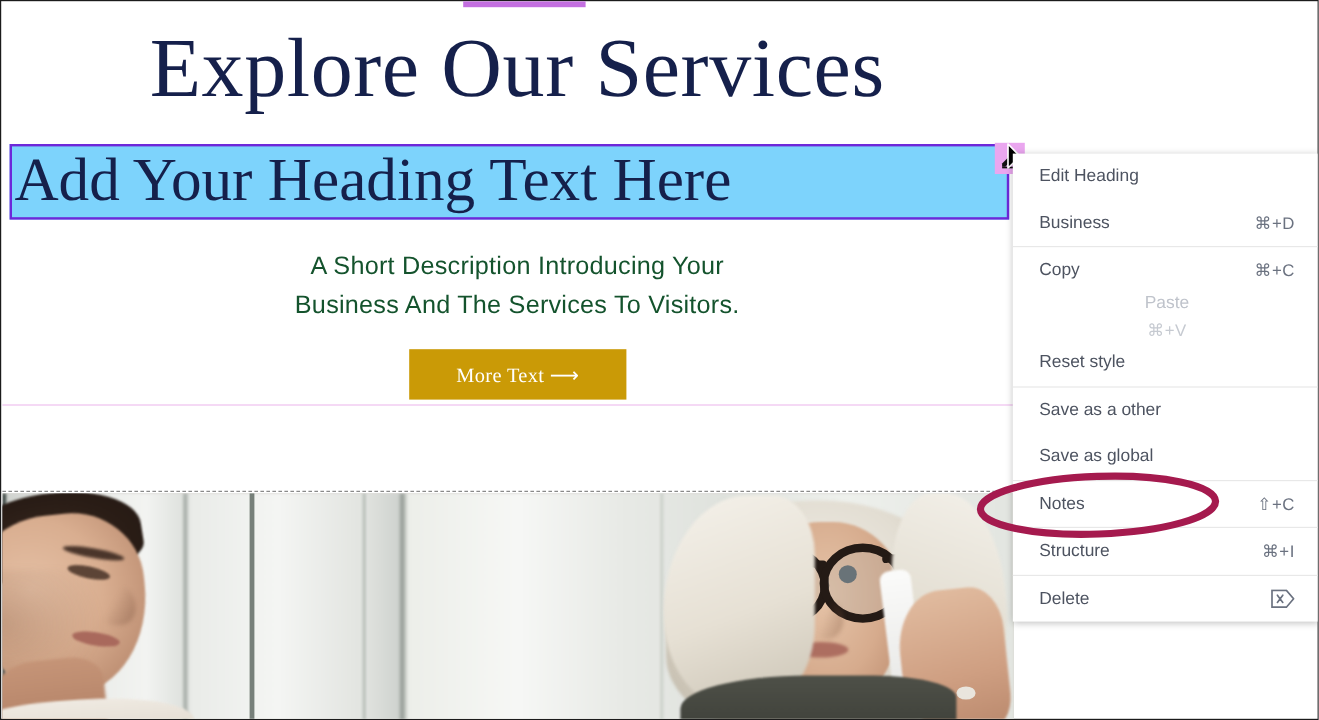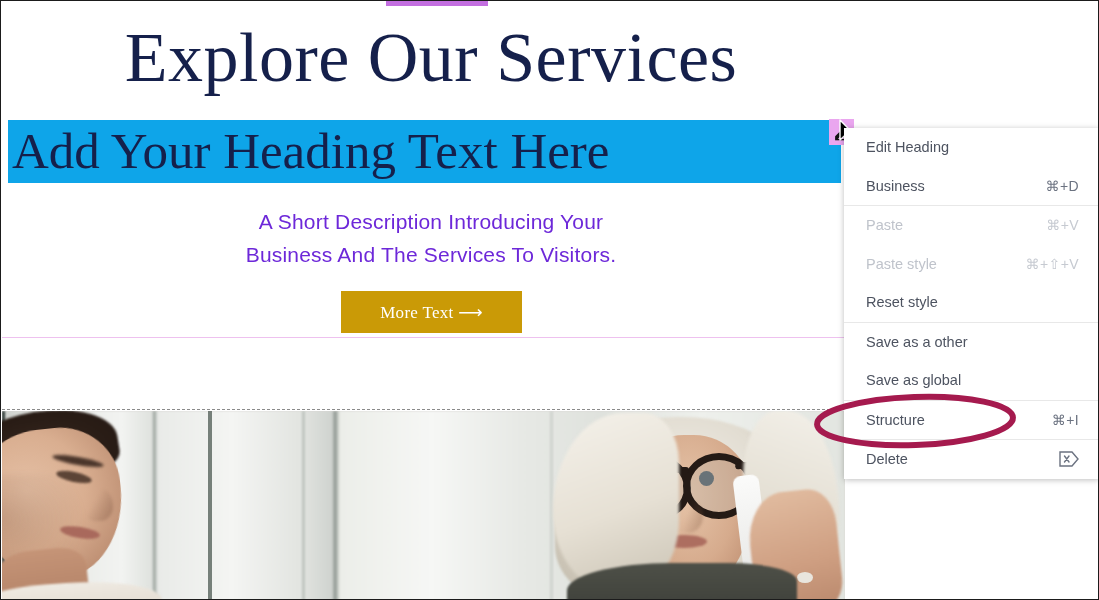--- a/index.html
+++ b/index.html
@@ -55,23 +55,23 @@
     white-space: nowrap;
   }
 
   
   .heading-block {
     position: absolute;
     top: 113px;
     left: 6px;
     width: 833px;
     height: 63px;
-    border: 2px solid #0ea5e9;
+    border: 2px solid #6d28d9;
     box-sizing: border-box;
-    background: #0ea5e9;
+    background: #7dd3fc;
     text-align: center;
   }
   .heading-block .heading-text {
     position: absolute;
     top: -4px;
     left: 2px;
     font-family: "Liberation Serif", serif;
     font-size: 51px;
     line-height: 66px;
     color: #15204b;
@@ -103,21 +103,21 @@
   
   .desc {
     position: absolute;
     top: 198px;
     left: 0px;
     width: 858px;
     text-align: center;
     font-family: "Liberation Sans", sans-serif;
     font-size: 21px;
     line-height: 33px;
-    color: #6d28d9;
+    color: #14532d;
     letter-spacing: 0.2px;
   }
 
   
   .cta-btn {
     position: absolute;
     top: 284px;
     left: 339px;
     width: 181px;
     height: 42px;
@@ -355,21 +355,21 @@
     justify-content: space-between;
     height: 38.5px;
     padding: 0 20px 0 22px;
     box-sizing: border-box;
     color: #4d5360;
     font-size: 14.5px;
     cursor: default;
     white-space: nowrap;
     text-align: right;
   }
-  .menu-item.disabled { color: #bfc3cb; }
+  .menu-item.disabled { color: #bfc3cb; flex-direction: column; }
   .menu-item .label { }
   .menu-item .shortcut {
     font-size: 14px;
     color: #6b7280;
     letter-spacing: .4px;
   }
   .menu-item.disabled .shortcut { color: #c6cad1; }
   .menu-item .shortcut svg { display: block; }
 
   
@@ -470,45 +470,51 @@
         <span class="label">Edit Heading</span>
         <span class="shortcut"></span>
       </div>
       <div class="menu-item">
         <span class="label">Business</span>
         <span class="shortcut">⌘+D</span>
       </div>
     </div>
 
     <div class="menu-group">
+      <div class="menu-item">
+        <span class="label">Copy</span>
+        <span class="shortcut">⌘+C</span>
+      </div>
       <div class="menu-item disabled">
         <span class="label">Paste</span>
         <span class="shortcut">⌘+V</span>
       </div>
-      <div class="menu-item disabled">
-        <span class="label">Paste style</span>
-        <span class="shortcut">⌘+⇧+V</span>
-      </div>
       <div class="menu-item">
         <span class="label">Reset style</span>
         <span class="shortcut"></span>
       </div>
     </div>
 
     <div class="menu-group">
       <div class="menu-item">
         <span class="label">Save as a other</span>
         <span class="shortcut"></span>
       </div>
       <div class="menu-item">
         <span class="label">Save as global</span>
         <span class="shortcut"></span>
       </div>
     </div>
 
+    <div class="menu-group">
+      <div class="menu-item">
+        <span class="label">Notes</span>
+        <span class="shortcut">⇧+C</span>
+      </div>
+    </div>
 
     <div class="menu-group">
       <div class="menu-item">
         <span class="label">Structure</span>
         <span class="shortcut">⌘+I</span>
       </div>
     </div>
 
     <div class="menu-group">
       <div class="menu-item">

